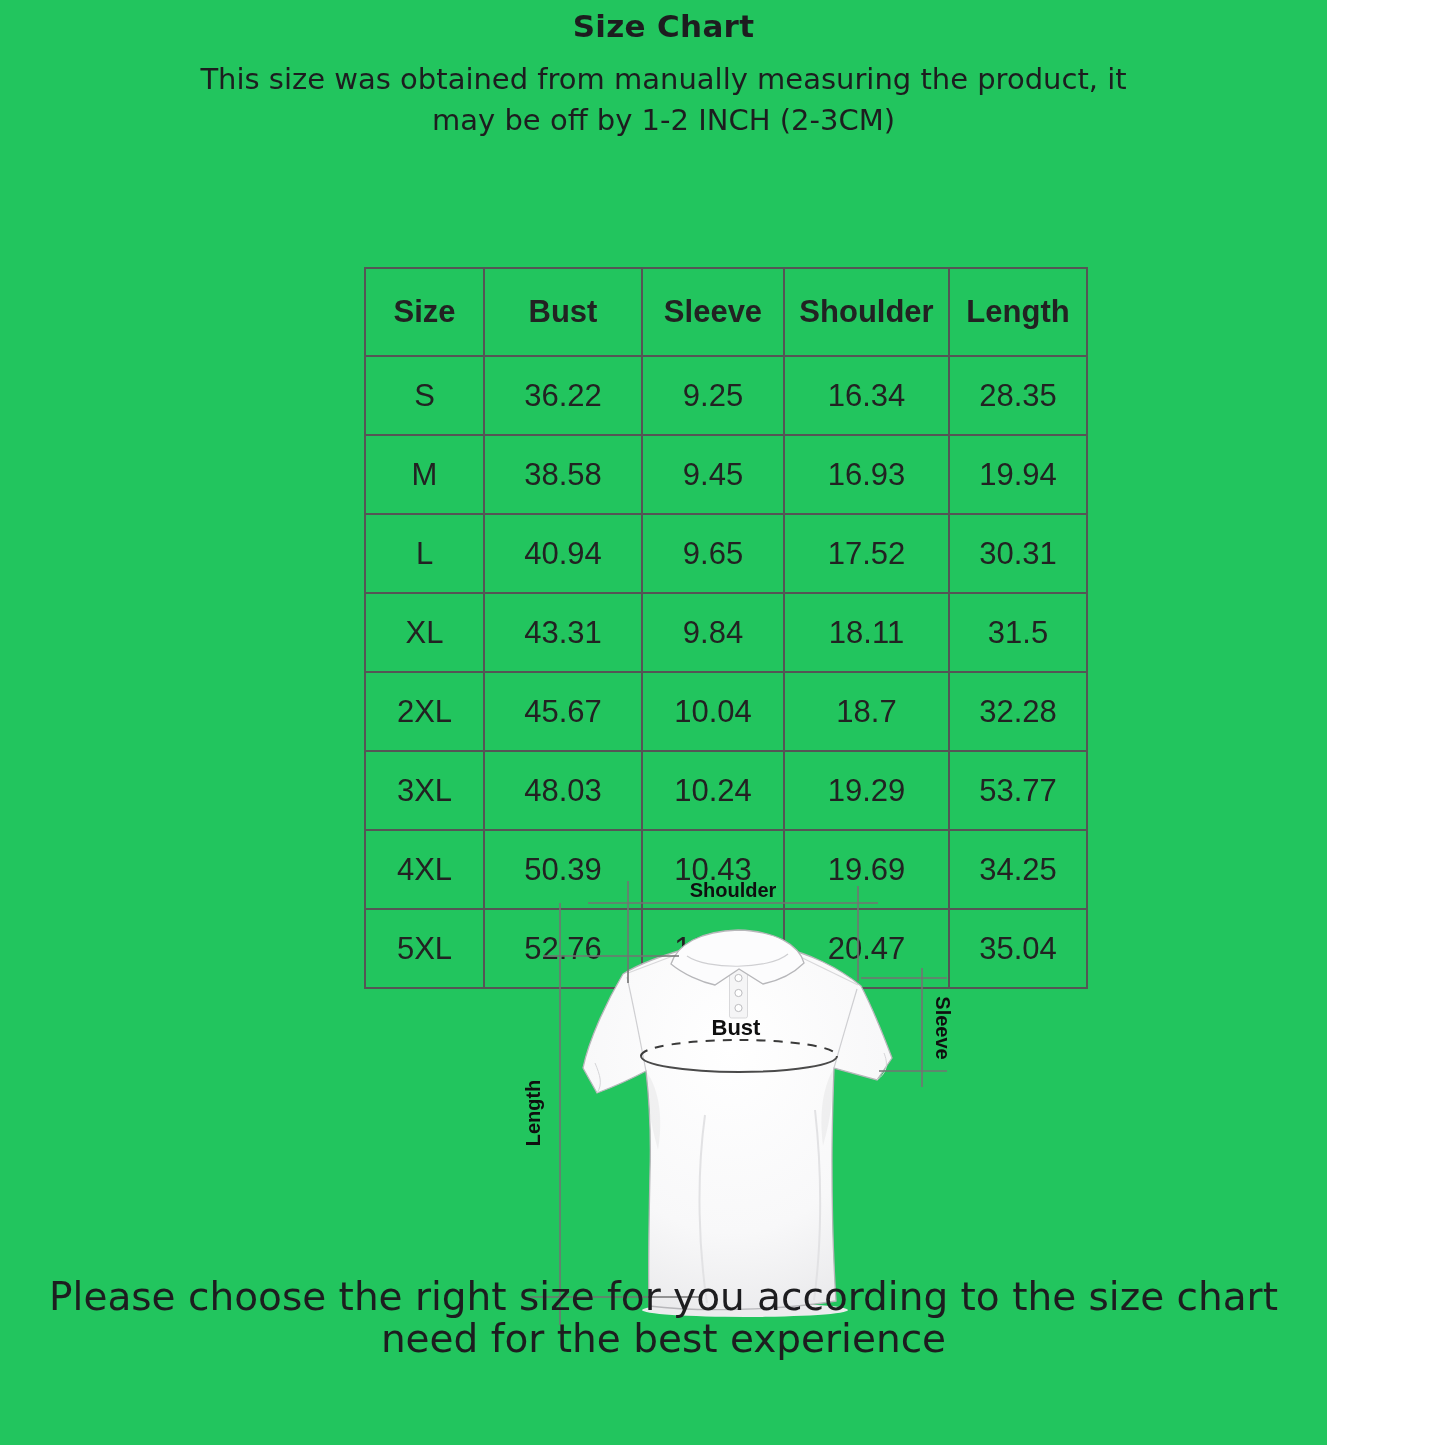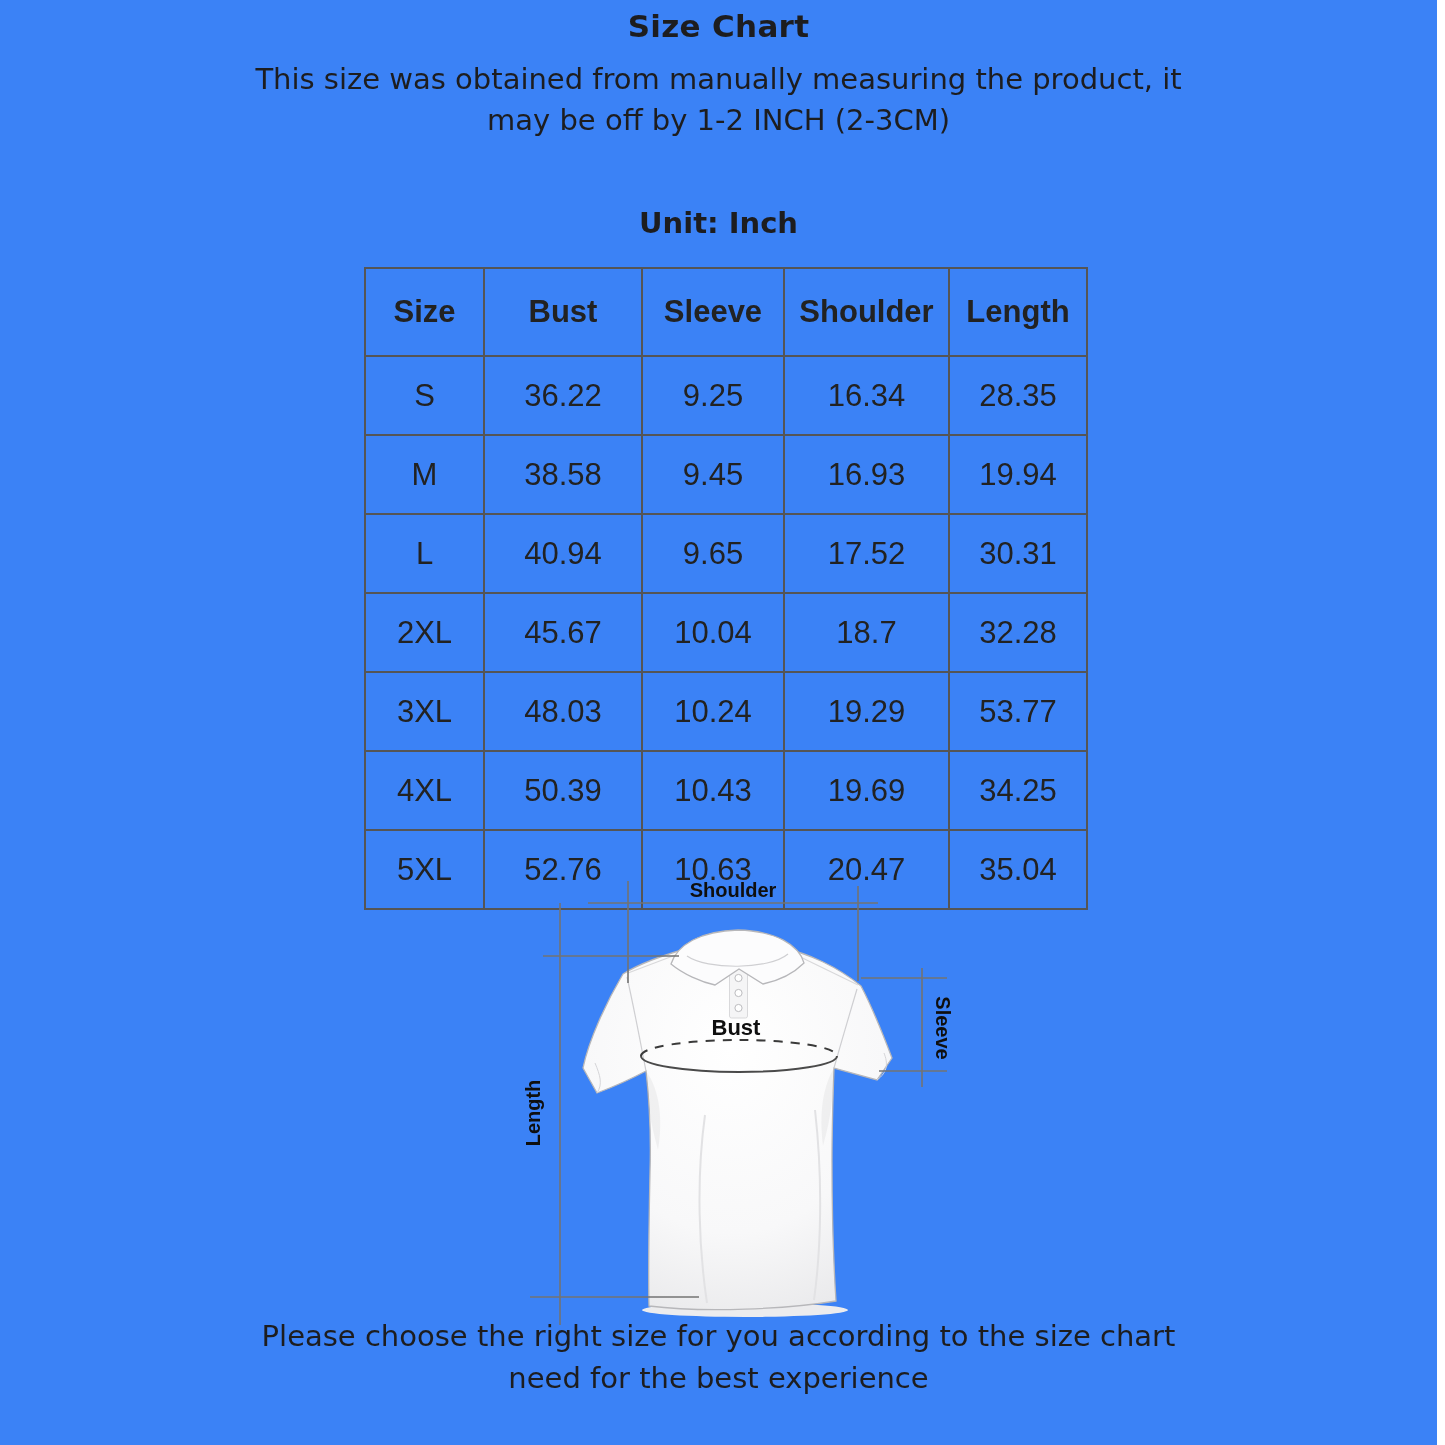--- a/index.html
+++ b/index.html
@@ -1,17 +1,17 @@
 <!DOCTYPE html>
 <html><head>
 <meta charset="utf-8">
 <style>
   html,body{margin:0;padding:0;background:#fff;}
   .page{
-    position:relative;width:1437px;height:1445px;background:#3b82f6;overflow:hidden;
+    position:relative;width:1327px;height:1445px;background:#22c55e;overflow:hidden;
     font-family:"DejaVu Sans",sans-serif;color:var(--text,#1d1d1f);
   }
   .title{
     position:absolute;top:8px;left:0;width:100%;text-align:center;
     font-size:31px;font-weight:800;letter-spacing:.3px;
   }
   .intro{
     position:absolute;top:59px;left:0;width:100%;text-align:center;
     font-size:29px;line-height:41px;font-weight:400;
   }
@@ -29,38 +29,37 @@
     border:2px solid var(--tborder,#555);text-align:center;vertical-align:middle;padding:8px;
   }
   table.size th{height:70px;font-weight:700;}
   table.size td{height:61px;font-weight:400;}
   .diagram{position:absolute;left:500px;top:860px;width:480px;height:470px;}
   .diagram svg{display:block;}
   .measure-label{
     font-family:"Liberation Sans",sans-serif;font-weight:700;fill:#0f0f0f;
   }
   .footer{
-    position:absolute;top:1315px;left:0;width:100%;text-align:center;
-    font-size:29px;line-height:42px;font-weight:400;
+    position:absolute;top:1276px;left:0;width:100%;text-align:center;
+    font-size:39px;line-height:42px;font-weight:400;
   }
   .footer .line{white-space:nowrap;}
 </style>
 </head>
 <body>
 
 <div class="page" style="--text: #1d1d1f; --tborder: #555555;">
 
   <div class="title">Size Chart</div>
 
   <div class="intro">
     <div class="line">This size was obtained from manually measuring the product, it</div>
     <div class="line">may be off by 1-2 INCH (2-3CM)</div>
   </div>
 
-  <div class="unit">Unit: Inch</div>
 
   <table class="size">
     <colgroup>
       <col style="width:119px">
         <col style="width:158px">
         <col style="width:142px">
         <col style="width:165px">
         <col style="width:138px">
     </colgroup>
     <thead>
@@ -88,20 +87,27 @@
           <td>19.94</td>
         </tr>
         <tr>
           <td>L</td>
           <td>40.94</td>
           <td>9.65</td>
           <td>17.52</td>
           <td>30.31</td>
         </tr>
         <tr>
+          <td>XL</td>
+          <td>43.31</td>
+          <td>9.84</td>
+          <td>18.11</td>
+          <td>31.5</td>
+        </tr>
+        <tr>
           <td>2XL</td>
           <td>45.67</td>
           <td>10.04</td>
           <td>18.7</td>
           <td>32.28</td>
         </tr>
         <tr>
           <td>3XL</td>
           <td>48.03</td>
           <td>10.24</td>

